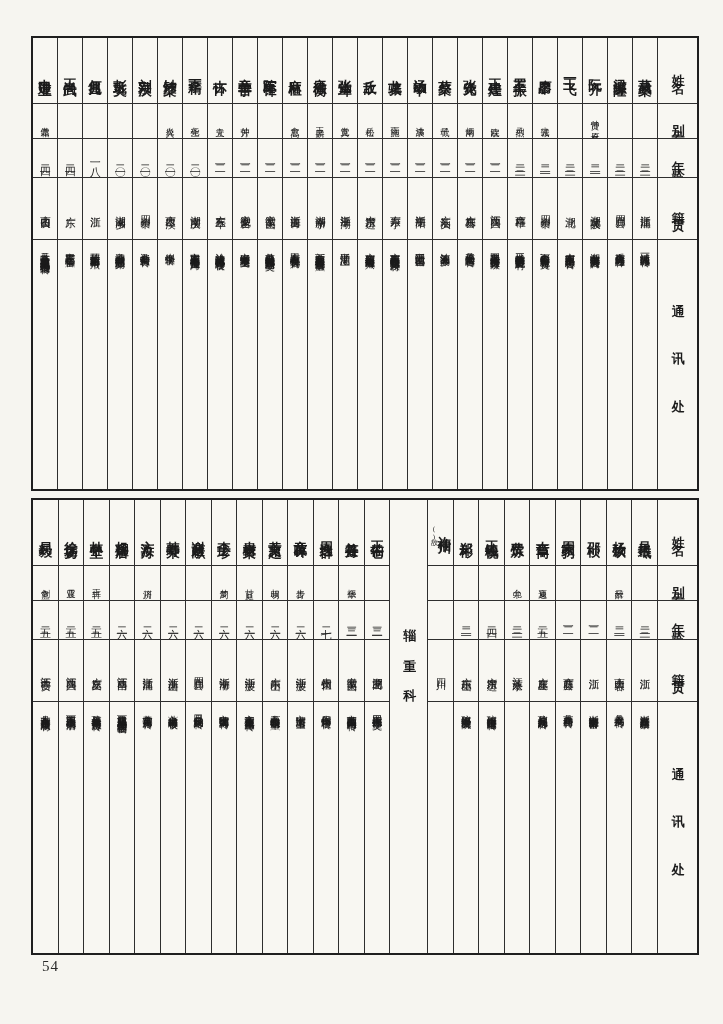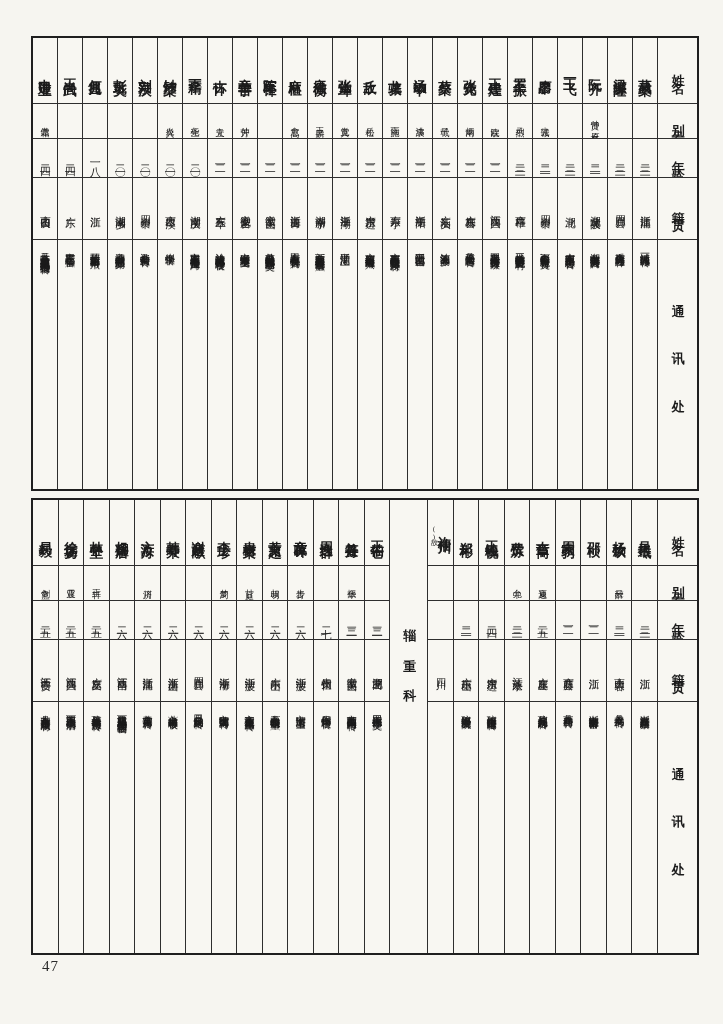--- a/index.html
+++ b/index.html
@@ -920,13 +920,13 @@
       </div>
       <div class="cell cell-native">
         <span>江西吉安</span>
       </div>
       <div class="cell cell-addr">
         <span>吉安县永和市永隆号壙炫村</span>
       </div>
     </div>
   </div>
 
-<div class="page-number">47</div>
+<div class="page-number">54</div>
 
 </body></html>

